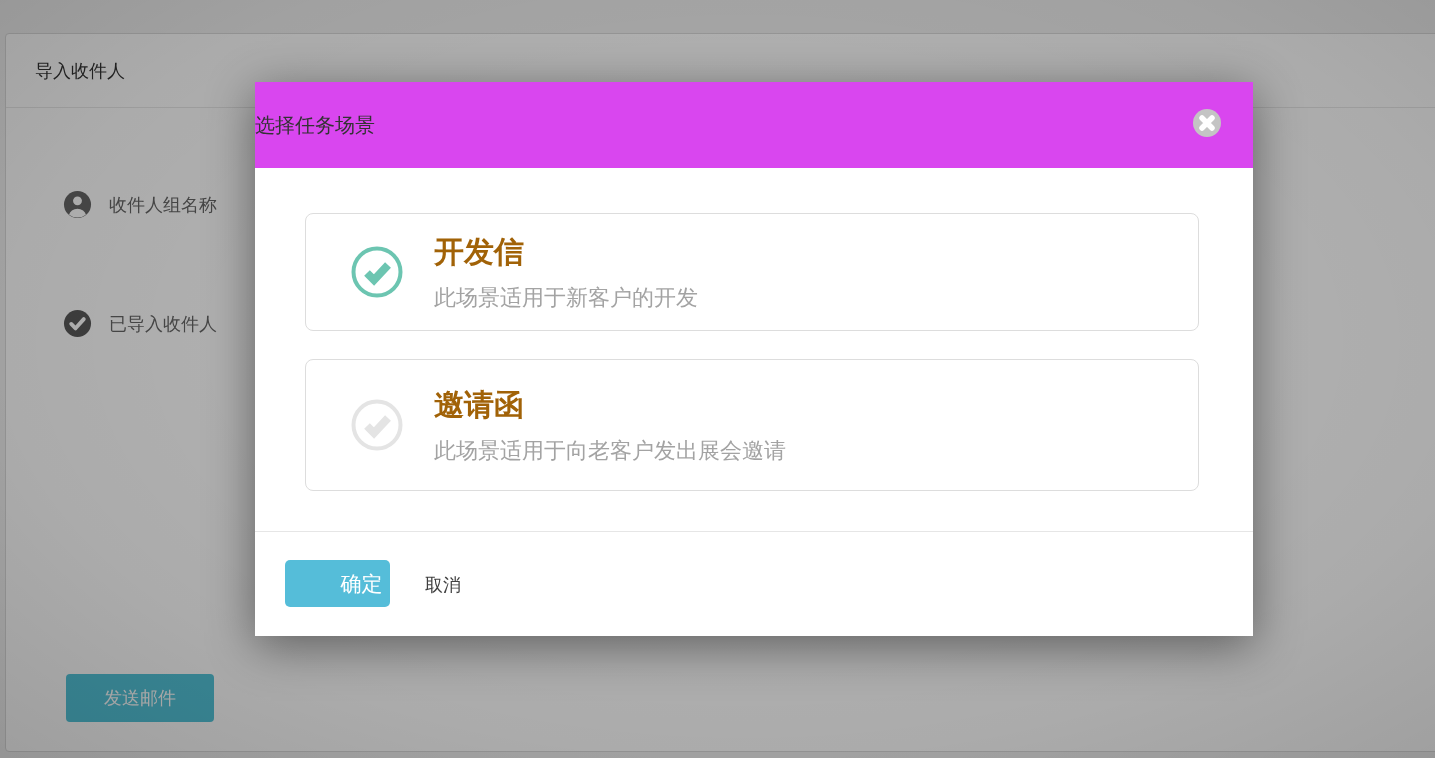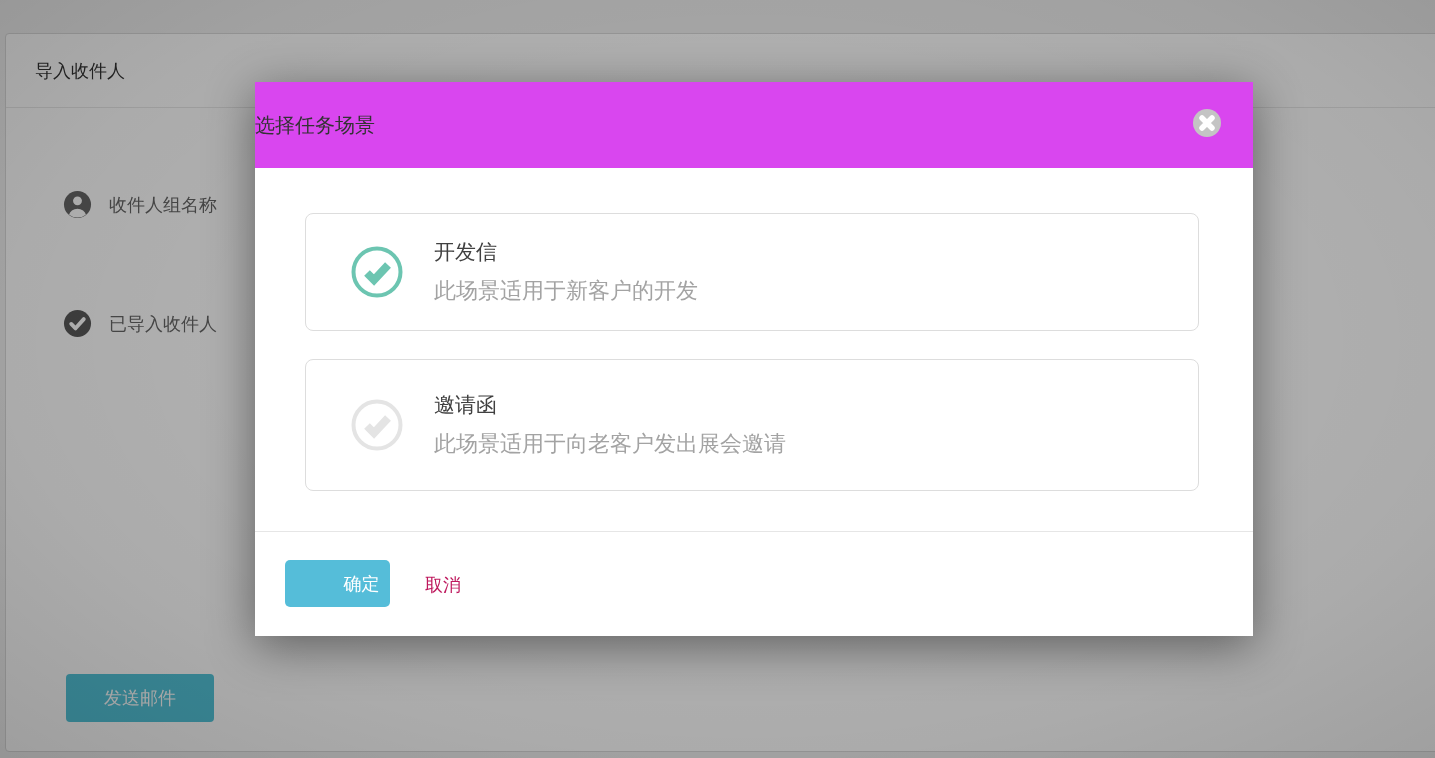--- a/index.html
+++ b/index.html
@@ -53,33 +53,33 @@
   .option-card {
     position:absolute; left:50px; width:894px;
     background:#fff; border:1px solid #dddddd; border-radius:8px;
     display:flex; align-items:center; padding-left:44px; gap:30px;
     cursor:pointer;
   }
   .card-1 { top:131px; height:118px; }
   .card-2 { top:277px; height:132px; }
   .option-icon { width:54px; height:54px; flex:0 0 auto; }
   .option-texts { display:flex; flex-direction:column; gap:10px; }
-  .option-title { font-size:21px; color:#404040; font-weight:400; }
+  .option-title { font-size:30px; color:#a16207; font-weight:700; }
   .option-desc  { font-size:22px; color:#a3a3a3; }
   .modal-footer-divider {
     position:absolute; left:0; right:0; top:449px; border-top:1px solid #e6e6e6;
   }
   .confirm-btn {
     position:absolute; left:30px; top:478px; width:105px; height:47px;
-    background:#55bdd9; color:#fff; font-size:18px; border:none; border-radius:5px;
+    background:#55bdd9; color:#fff; font-size:21px; border:none; border-radius:5px;
     cursor:pointer; font-family:inherit;
     display:flex; align-items:center; justify-content:center;padding-left:48px;
   }
   .cancel-link {
-    position:absolute; left:170px; top:491px; font-size:18px; color:#be185d;
+    position:absolute; left:170px; top:491px; font-size:18px; color:#404040;
     cursor:pointer; text-decoration:none;
   }
 </style>
 </head>
 <body>
 
 <div class="page">
   <div class="panel">
     <div class="panel-header">
       <span>导入收件人</span>

